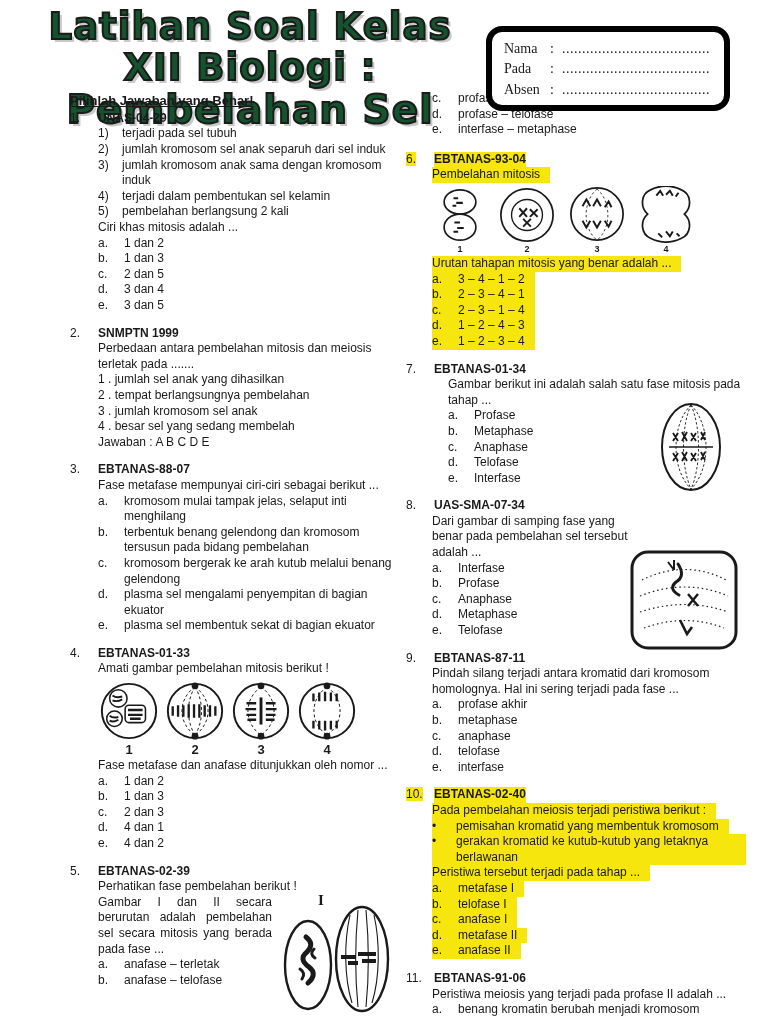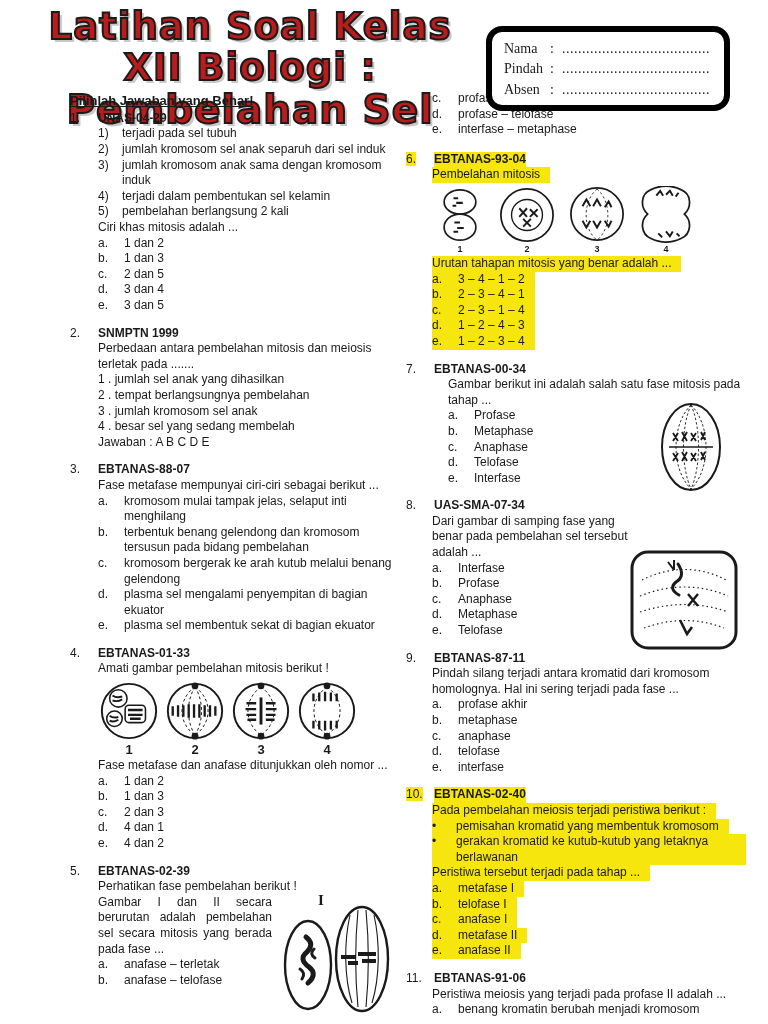--- a/index.html
+++ b/index.html
@@ -3,21 +3,21 @@
 <meta charset="utf-8">
 <style>
   :root { --hl:#f7e60e; --ink:#1a1a1a; }
   html,body{margin:0;padding:0;}
   body{
     width:768px;height:1024px;background:#ffffff;color:var(--ink);
     font-family:"Liberation Sans","DejaVu Sans",sans-serif;position:relative;overflow:hidden;
   }
   .title{
     position:absolute;left:26px;top:6px;width:448px;text-align:center;font-weight:bold;
-    color:#b91c1c;-webkit-text-stroke:2px #1b1b1b;text-shadow:3px 3px 0 #c9c9c9;
+    color:#14532d;-webkit-text-stroke:2px #1b1b1b;text-shadow:3px 3px 0 #c9c9c9;
     font-family:"DejaVu Sans",sans-serif;letter-spacing:1px;
   }
   .title-l1{font-size:37px;line-height:1.12;}
   .title-l2{font-size:39px;line-height:1.1;}
   .namebox{
     position:absolute;left:486px;top:26px;width:212px;border:6px solid #000;border-radius:16px;
     padding:7px 8px 5px 12px;background:#fff;z-index:5;
     font-family:"Liberation Serif","DejaVu Serif",serif;font-size:14px;
   }
   .nb-row{display:flex;line-height:1.45;}
@@ -62,21 +62,21 @@
   <div class="title-l2">Pembelahan Sel</div>
 </div>
 
 <div class="namebox">
   <div class="nb-row">
     <span class="nb-label">Nama</span>
     <span class="nb-colon">:</span>
     <span class="nb-dots">.....................................</span>
   </div>
   <div class="nb-row">
-    <span class="nb-label">Pindah</span>
+    <span class="nb-label">Pada</span>
     <span class="nb-colon">:</span>
     <span class="nb-dots">.....................................</span>
   </div>
   <div class="nb-row">
     <span class="nb-label">Absen</span>
     <span class="nb-colon">:</span>
     <span class="nb-dots">.....................................</span>
   </div>
 </div>
 
@@ -370,21 +370,21 @@
       <div class="opt hl-row">
           <span class="opt-l">e.</span>
           <span class="opt-t">1 – 2 – 3 – 4</span>
         </div>
     </div>
   </div>
 
   <div class="q">
     <div class="q-head">
       <span class="q-num">7.</span>
-      <span class="q-code">EBTANAS-00-34</span>
+      <span class="q-code">EBTANAS-01-34</span>
     </div>
     <div class="q-body" style="margin-left:42px;min-height:100px;">
       <div class="q7-fig">
         <svg width="66" height="92" viewBox="0 0 66 92">
           <ellipse cx="33" cy="46" rx="29" ry="43" fill="none" stroke="#1a1a1a" stroke-width="2"></ellipse>
           <path d="M33 4 C13 24 13 68 33 88 M33 4 C53 24 53 68 33 88 M33 4 C23 26 23 66 33 88 M33 4 C43 26 43 66 33 88" fill="none" stroke="#1a1a1a" stroke-width="0.9" stroke-dasharray="2.5 2"></path>
           <path d="M11 46 h44" stroke="#1a1a1a" stroke-width="1.6"></path>
           <g stroke="#1a1a1a" stroke-width="1.8">
             <path d="M15 32 l5 8 M20 32 l-5 8 M24 31 l5 9 M29 31 l-5 9 M33 32 l5 8 M38 32 l-5 8 M43 31 l4 8 M47 31 l-4 8"></path>
             <path d="M15 52 l5 8 M20 52 l-5 8 M24 51 l5 9 M29 51 l-5 9 M33 52 l5 8 M38 52 l-5 8 M43 51 l4 8 M47 51 l-4 8"></path>

